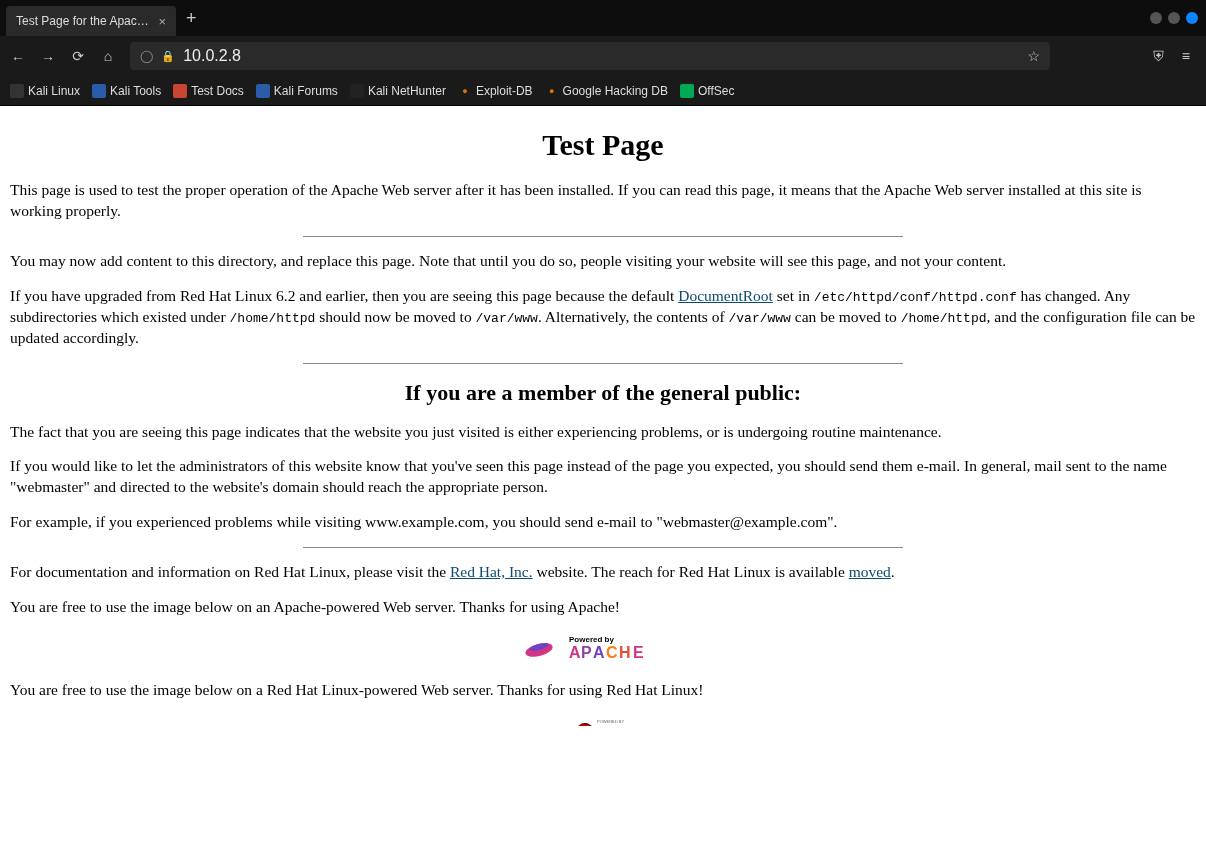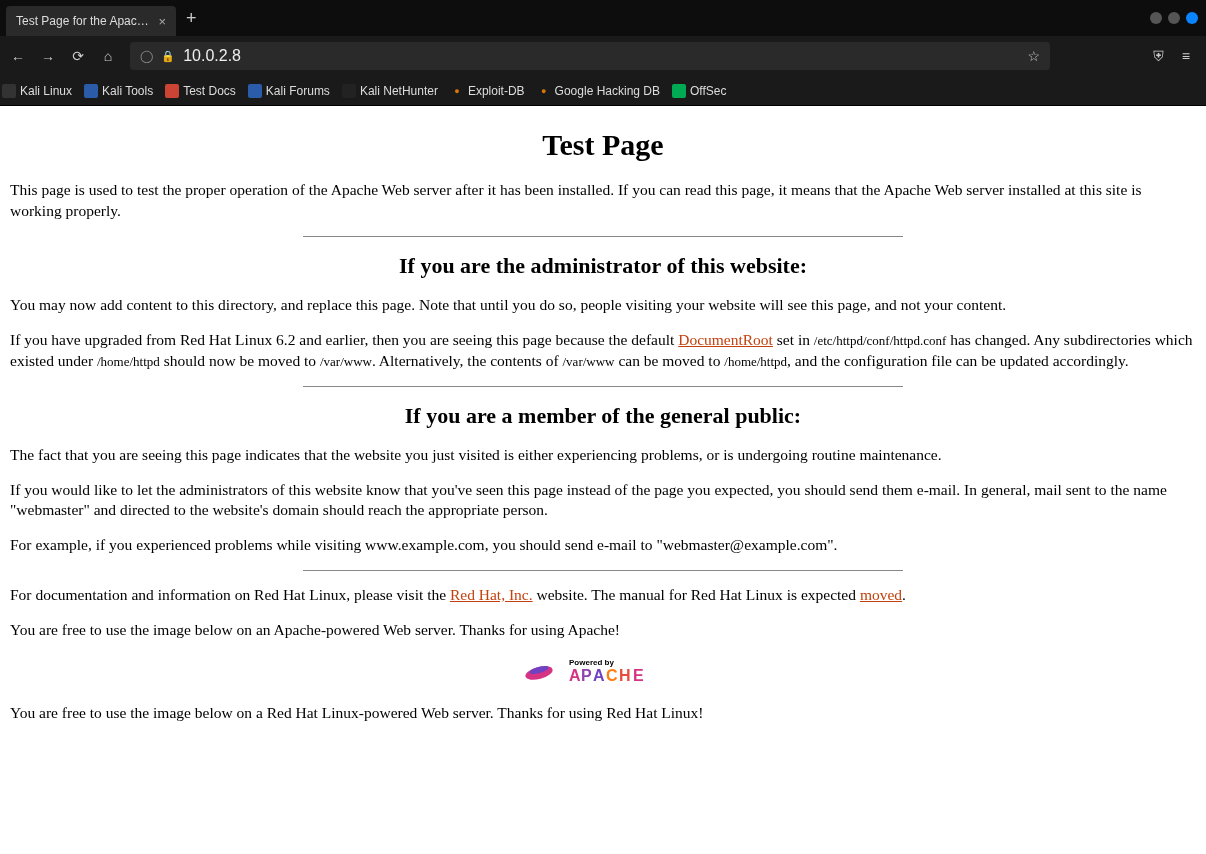--- a/index.html
+++ b/index.html
@@ -21,40 +21,40 @@
     .toolbar { display: flex; align-items: center; height: 40px; padding: 0 10px; gap: 14px; background: #1a1a1a; }
     .nav-btn { color: #ccc; cursor: pointer; font-size: 14px; width: 16px; text-align: center; }
     .url-bar { flex: 1; display: flex; align-items: center; background: #2a2a2a; height: 28px; border-radius: 4px; padding: 0 10px; gap: 8px; max-width: 920px; }
     .url-icon { font-size: 12px; color: #888; }
     .lock-icon { font-size: 11px; color: #e22; }
     .url-text { flex: 1; color: #eee; font-size: 16px; background: transparent; border: none; outline: none; }
     .star-icon { color: #ccc; font-size: 14px; cursor: pointer; }
     .right-icons { margin-left: auto; display: flex; gap: 18px; color: #ccc; padding-right: 6px; }
     .shield-icon, .menu-icon { cursor: pointer; font-size: 14px; }
     
-    .bookmarks { display: flex; align-items: center; height: 30px; padding: 0 2px; gap: 12px; background: #1a1a1a; border-bottom: 1px solid #000; }
+    .bookmarks { display: flex; align-items: center; height: 30px; padding: 0 10px; gap: 12px; background: #1a1a1a; border-bottom: 1px solid #000; }
     .bookmark { display: flex; align-items: center; gap: 4px; font-size: 12px; color: #ddd; cursor: pointer; white-space: nowrap; }
     .bm-icon { width: 14px; height: 14px; border-radius: 2px; display: inline-flex; align-items: center; justify-content: center; font-size: 9px; }
     .bm-kali { background: #333; }
     .bm-tools { background: #2a5caa; }
     .bm-docs { background: #c43; }
     .bm-forums { background: #2a5caa; }
     .bm-nethunter { background: #222; }
     .bm-exploit { color: #d97706; }
     .bm-ghdb { color: #d97706; }
     .bm-offsec { background: #0a5; }
     
     
     .page-content { padding: 10px 6px; font-family: Georgia, 'Times New Roman', serif; color: #000; background: #fff; height: 620px; overflow-y: auto; }
     .page-content h1 { text-align: center; font-size: 30px; font-weight: bold; margin: 12px 0 18px; }
     .page-content h2 { text-align: center; font-size: 22px; font-weight: bold; margin: 16px 0; }
     .page-content p { font-size: 15.5px; line-height: 1.35; margin: 14px 4px; }
     .page-content hr { width: 600px; margin: 10px auto; border: none; border-top: 1px solid #888; }
-    .page-content a { color: #c2410c; text-decoration: underline; cursor: pointer; }
-    .page-content tt { font-family: Liberation Serif, serif; font-size: 13px; }
+    .page-content a { color: #0c4a6e; text-decoration: underline; cursor: pointer; }
+    .page-content tt { font-family: Liberation Mono, monospace; font-size: 13px; }
     .logo-wrap { text-align: center; margin: 4px 0; }
     
     
     .apache-logo { display: inline-block; }
     .apache-logo svg { width: 165px; height: 30px; }
     
     
     .redhat-logo { display: inline-block; }
     .redhat-logo svg { width: 60px; height: 30px; }
   </style>
@@ -125,33 +125,32 @@
         <span class="bm-icon bm-offsec"></span>
         <span>OffSec</span>
       </div>
     </div>
 </div>
 
 <div class="page-content">
   <h1>Test Page</h1>
   <p>This page is used to test the proper operation of the Apache Web server after it has been installed. If you can read this page, it means that the Apache Web server installed at this site is working properly.</p>
   <hr>
-  <h2>If you are the administrator of this website:</h2>
   <p>You may now add content to this directory, and replace this page. Note that until you do so, people visiting your website will see this page, and not your content.</p>
   <p>
     <span>If you have upgraded from Red Hat Linux 6.2 and earlier, then you are seeing this page because the default </span><a>DocumentRoot</a><span> set in </span><tt>/etc/httpd/conf/httpd.conf</tt><span> has changed. Any subdirectories which existed under </span><tt>/home/httpd</tt><span> should now be moved to </span><tt>/var/www</tt><span>. Alternatively, the contents of </span><tt>/var/www</tt><span> can be moved to </span><tt>/home/httpd</tt><span>, and the configuration file can be updated accordingly.</span>
   </p>
   <hr>
   <h2>If you are a member of the general public:</h2>
   <p>The fact that you are seeing this page indicates that the website you just visited is either experiencing problems, or is undergoing routine maintenance.</p>
   <p>If you would like to let the administrators of this website know that you've seen this page instead of the page you expected, you should send them e-mail. In general, mail sent to the name "webmaster" and directed to the website's domain should reach the appropriate person.</p>
   <p>For example, if you experienced problems while visiting www.example.com, you should send e-mail to "webmaster@example.com".</p>
   <hr>
   <p>
-    <span>For documentation and information on Red Hat Linux, please visit the </span><a>Red Hat, Inc.</a><span> website. The manual for Red Hat Linux is expected </span><a>moved</a><span>.</span>
+    <span>For documentation and information on Red Hat Linux, please visit the </span><a>Red Hat, Inc.</a><span> website. The reach for Red Hat Linux is available </span><a>moved</a><span>.</span>
   </p>
   <p>You are free to use the image below on an Apache-powered Web server. Thanks for using Apache!</p>
   <div class="logo-wrap">
     <span class="apache-logo">
       <svg viewBox="0 0 165 30">
         <ellipse cx="18" cy="18" rx="14" ry="6" fill="#d63384" transform="rotate(-15 18 18)"></ellipse>
         <ellipse cx="18" cy="15" rx="10" ry="3" fill="#6f42c1" transform="rotate(-15 18 15)"></ellipse>
         <text x="48" y="10" font-family="Arial" font-size="8" font-weight="bold" fill="#000">Powered by</text>
         <text x="48" y="26" font-family="Arial" font-size="16" font-weight="bold" fill="#d63384">A</text>
         <text x="60" y="26" font-family="Arial" font-size="16" font-weight="bold" fill="#8e44ad">P</text>

